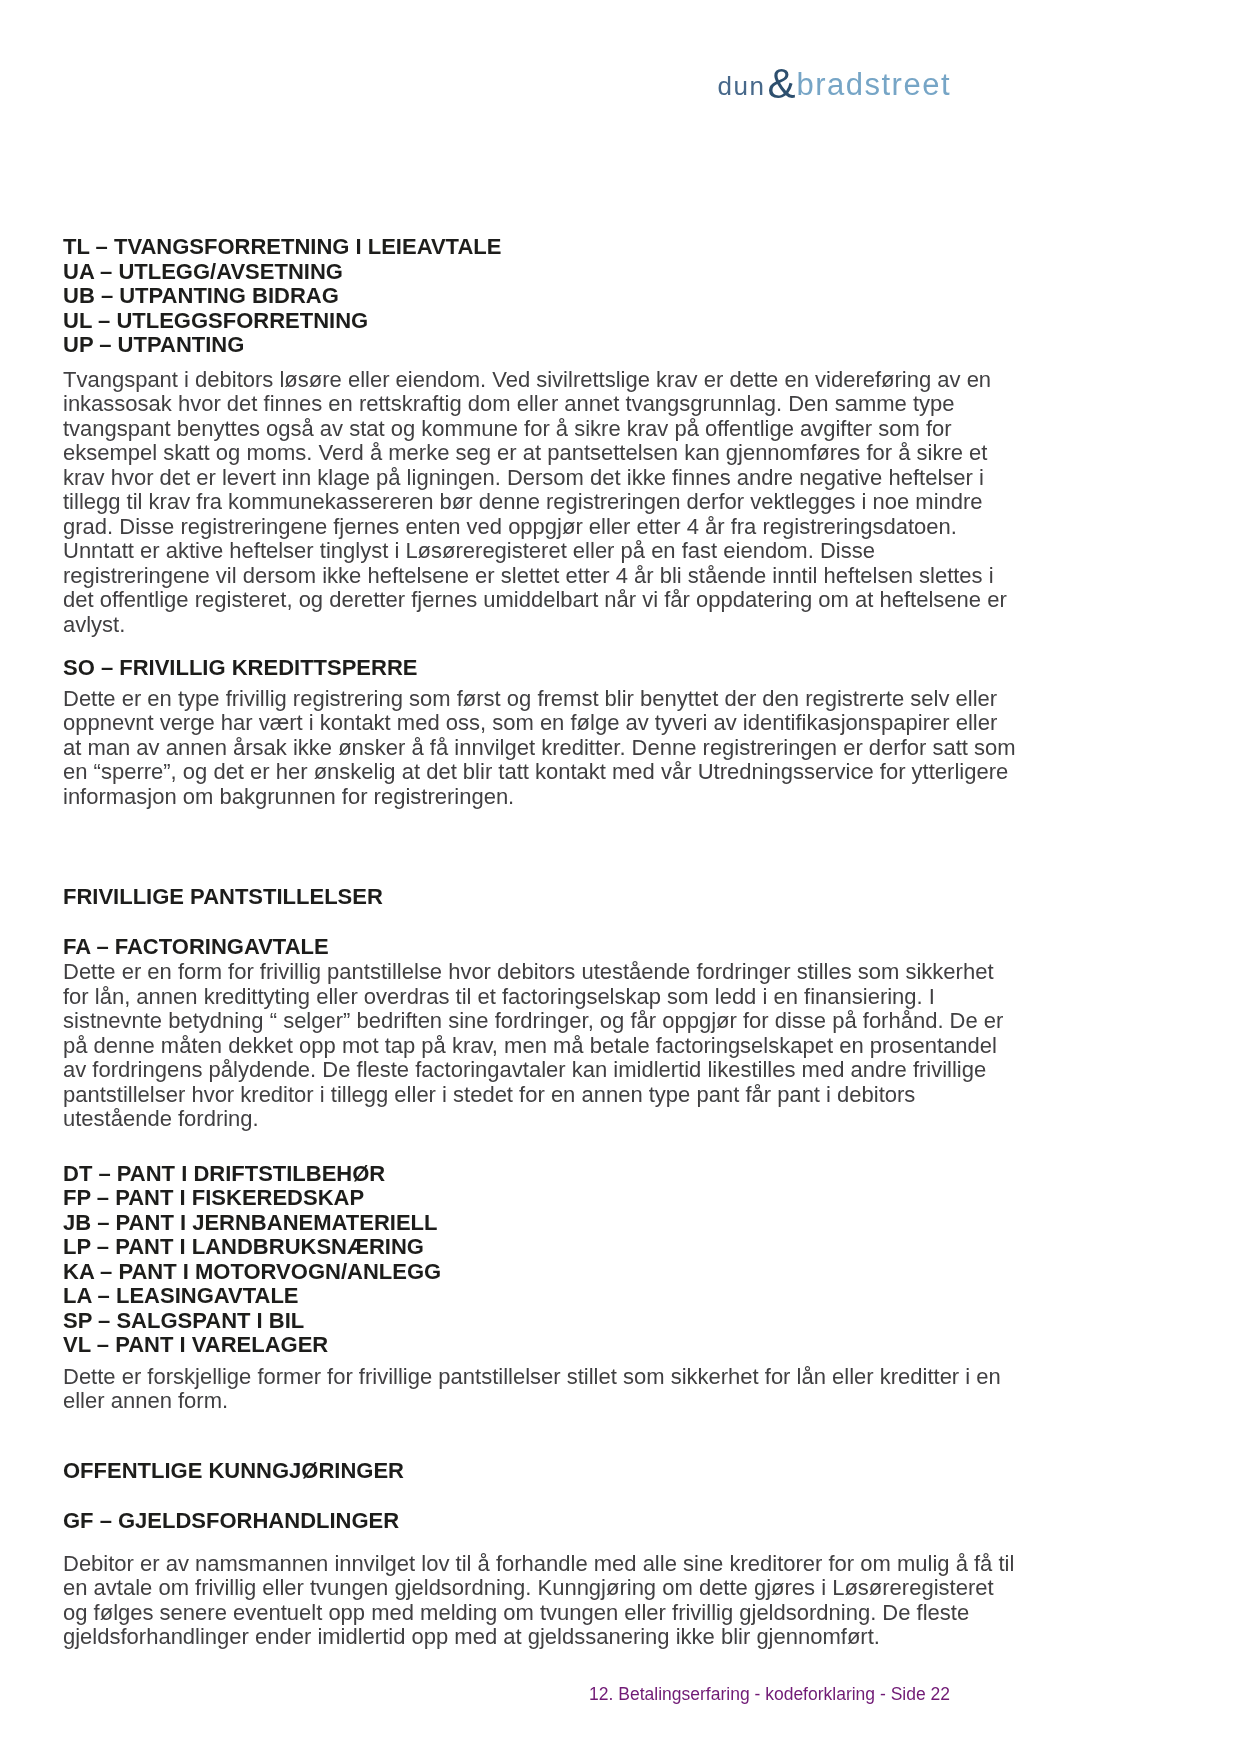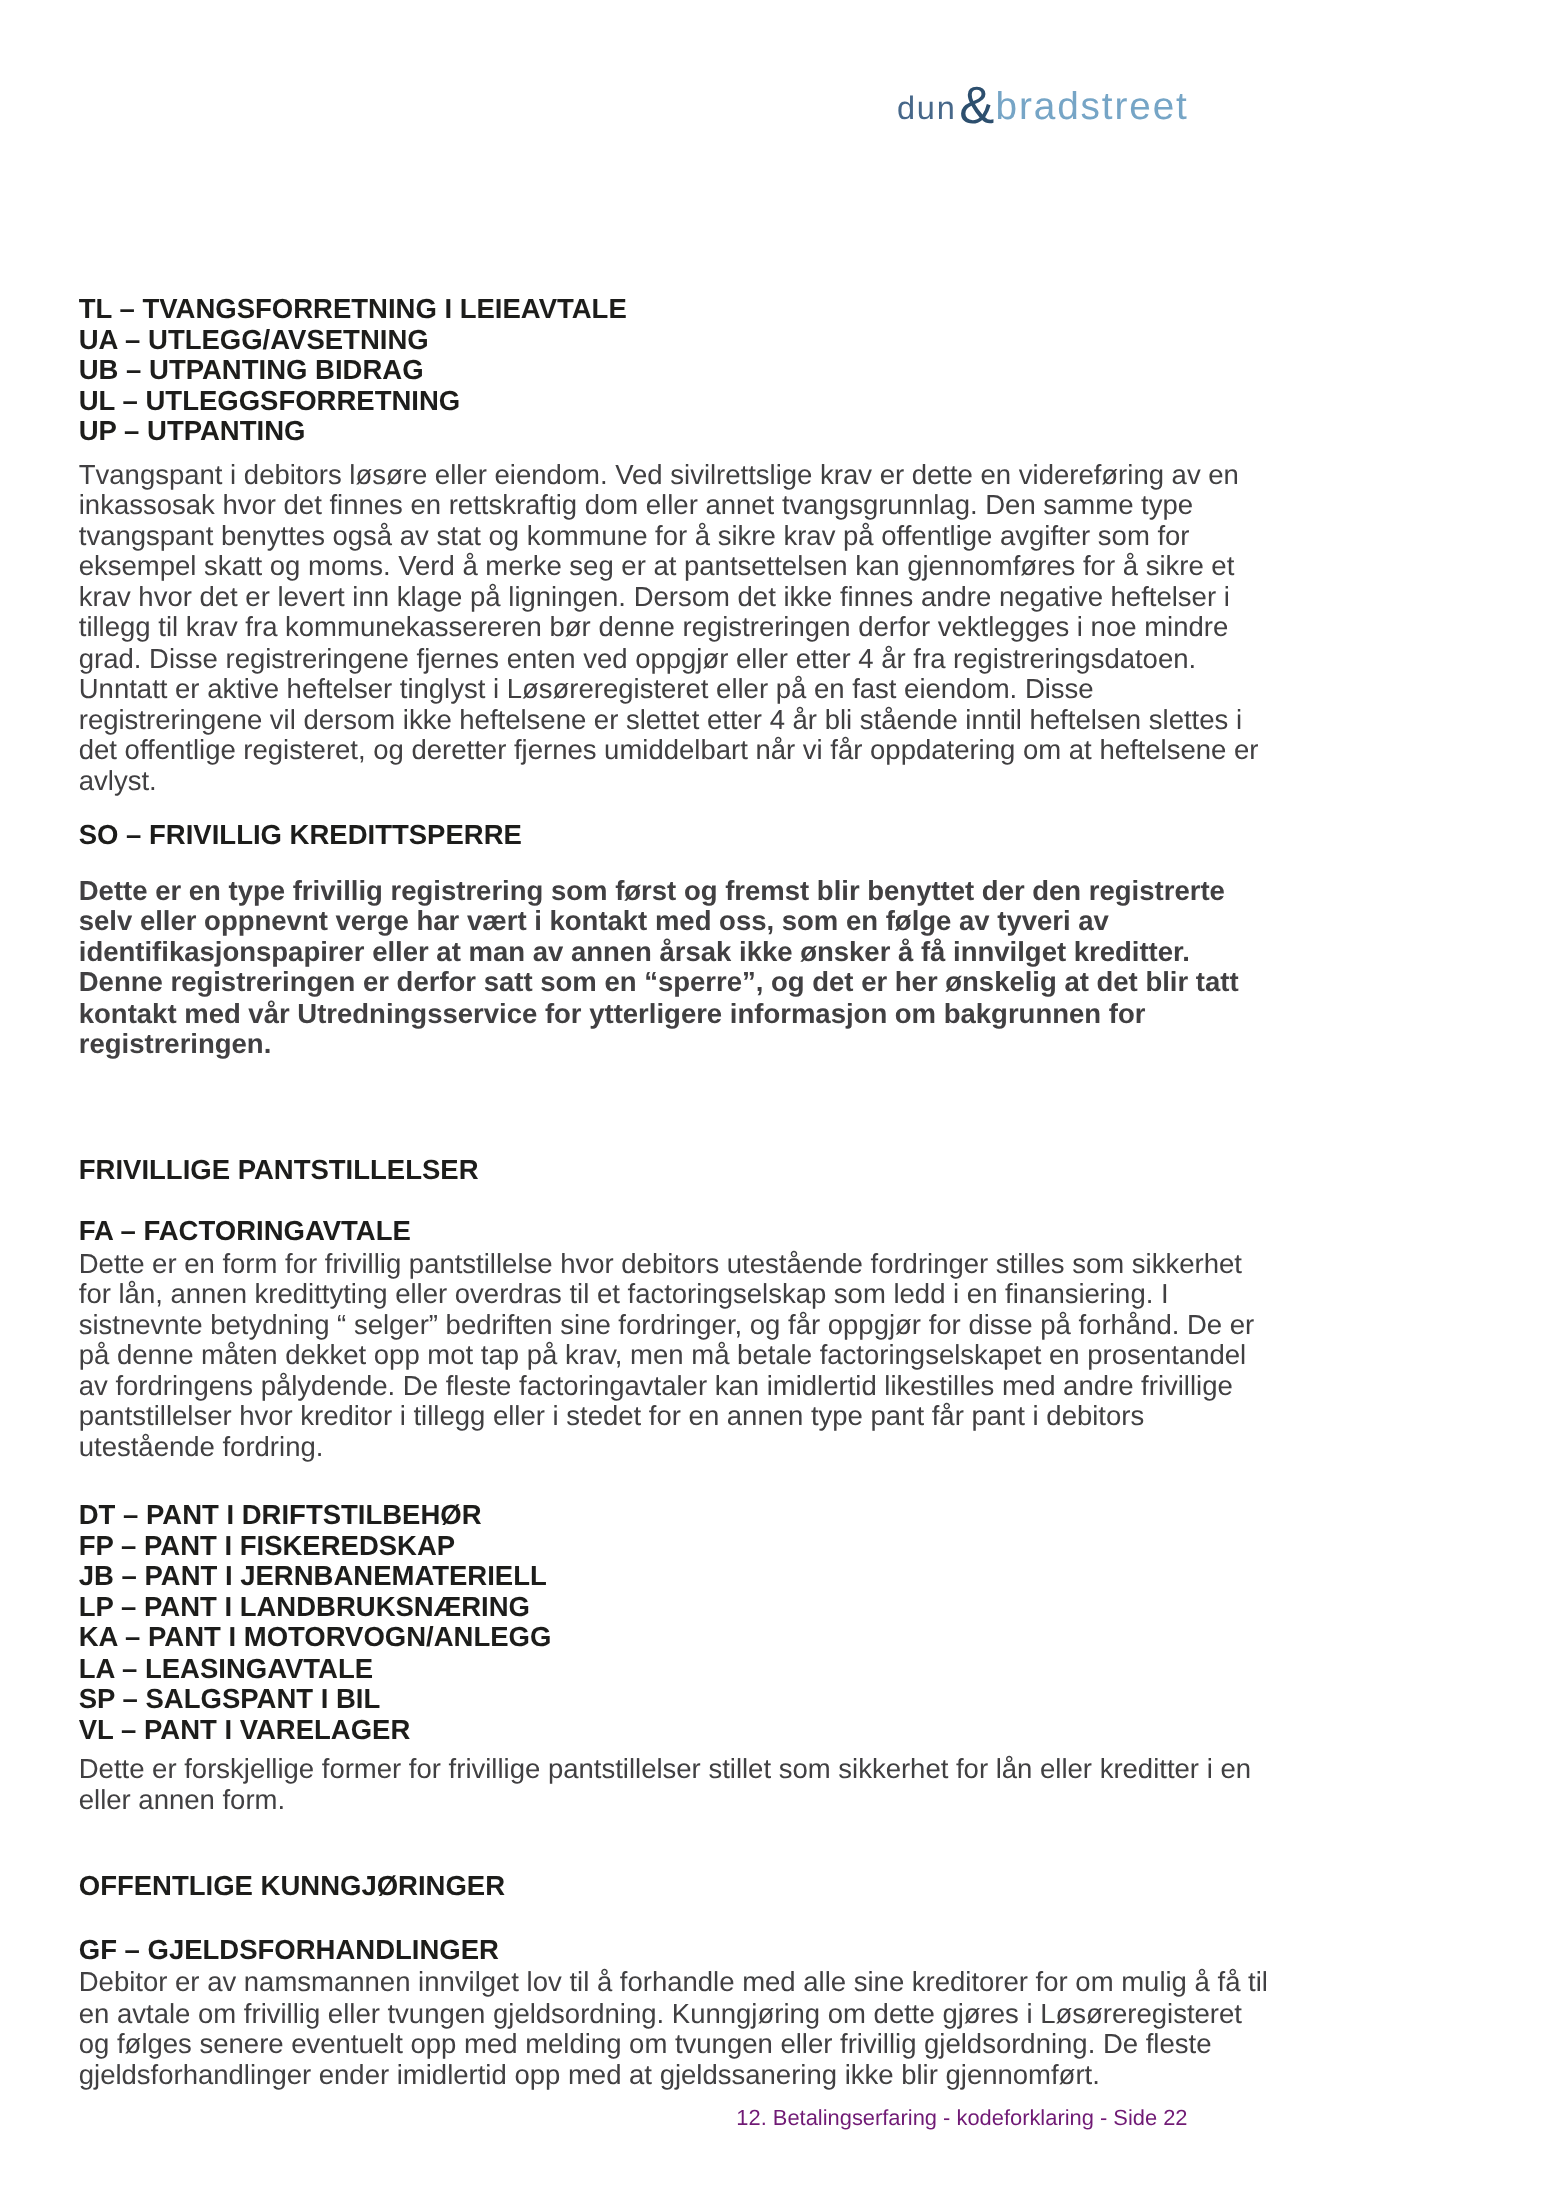--- a/index.html
+++ b/index.html
@@ -56,29 +56,29 @@
   .code-heading, .sub-heading, .section-title {
     font-weight: bold;
     color: #1d1d1b;
     margin: 0;
   }
   .para {
     margin: 0;
   }
   .p-tvangspant   { margin-top: 10px; }
   .h-so           { margin-top: 19px; }
-  .p-so           { margin-top: 20px; font-weight: bold; }
+  .p-so           { margin-top: 6px; }
   .t-frivillige   { margin-top: 76px; }
   .h-fa           { margin-top: 25px; }
   .p-fa           { margin-top: 1px; }
   .codes-list     { margin-top: 30px; }
   .p-codes        { margin-top: 7px; }
   .t-offentlige   { margin-top: 45px; }
   .h-gf           { margin-top: 26px; }
-  .p-gf           { margin-top: 2px; }
+  .p-gf           { margin-top: 18px; }
 
   
   .footer {
     position: absolute;
     top: 1684px;
     right: 291px;
     font-size: 17.5px;
     color: #701a75;
     white-space: nowrap;
   }

